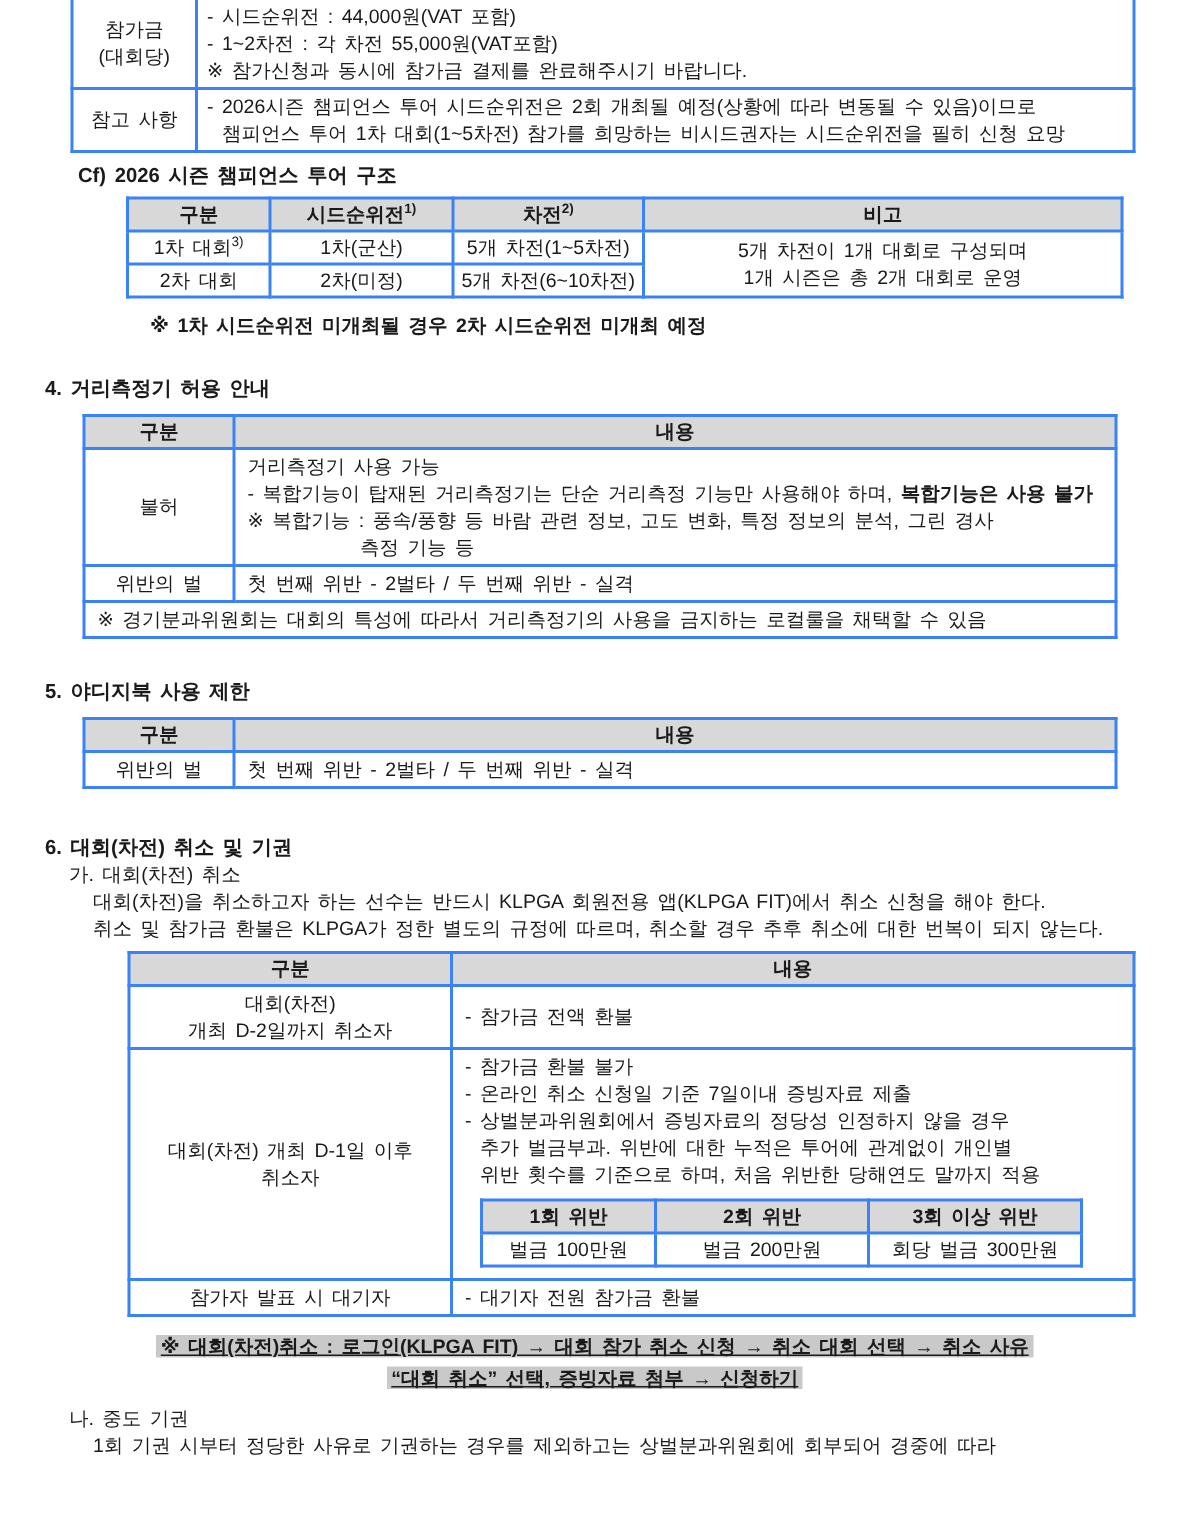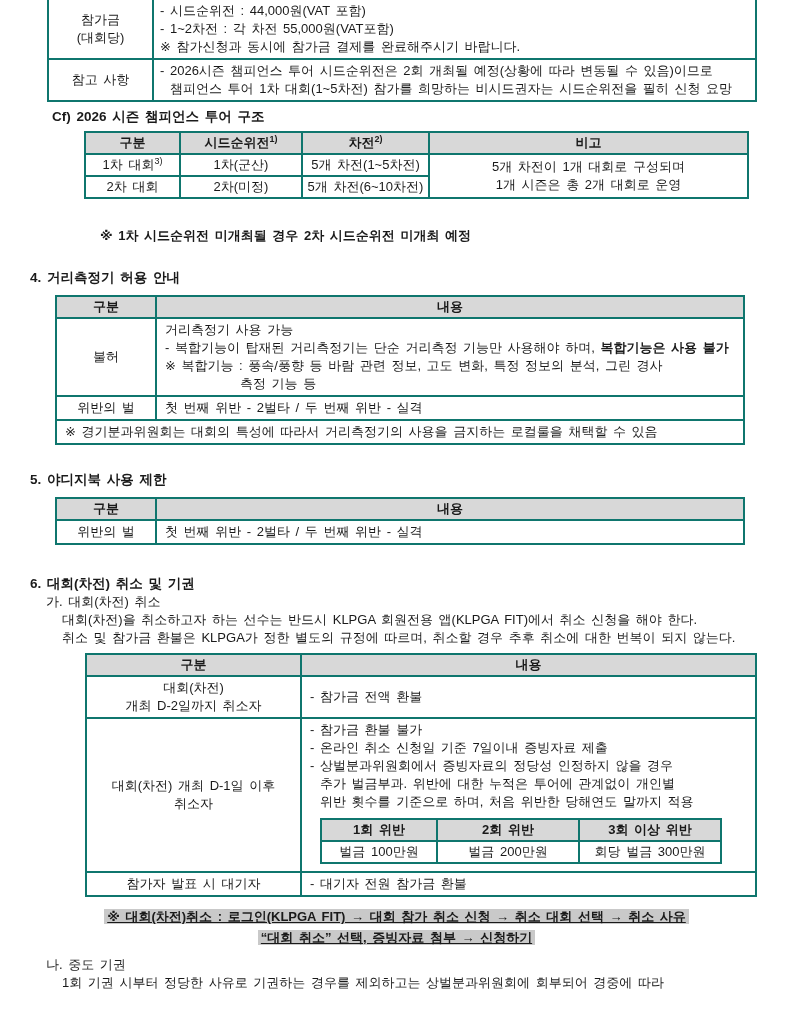--- a/index.html
+++ b/index.html
@@ -7,43 +7,43 @@
   body {
     width: 793px; height: 1019px;
     background: #ffffff;
     color: #1a1a1a;
     font-family: "Liberation Sans", "DejaVu Sans", sans-serif;
     font-size: 13px;
     overflow: hidden;
     word-spacing: 2px;
   }
   table { border-collapse: collapse; table-layout: fixed; }
-  td, th { border: 2px solid #0f766e; padding: 2px 8px; vertical-align: middle; }
+  td, th { border: 2px solid #3b82f6; padding: 2px 8px; vertical-align: middle; }
   th { background: var(--header-bg, #d8d8d8); font-weight: bold; text-align: center; height: 22px; padding:1px 4px; }
   .lbl { text-align: center; }
   .line { line-height: 18px; white-space: nowrap; }
   .cut-top td { border-top: none; }
   .sec-title { font-weight: bold; font-size: 13.5px; margin-left: 30px; }
   .sub-title { margin-left: 46px; line-height: 18px; }
   .para { margin-left: 62px; line-height: 18px; white-space: nowrap; }
   .indent1 { padding-left: 10px; }
   .indent2 { padding-left: 75px; }
   sup { font-size: 9px; vertical-align: super; line-height: 0; }
 
   
   #fee-table { margin-left: 47px; width: 710px; }
   #fee-table td { padding: 2px 6px; }
-  #fee-table .c1 { width: 105px; }
+  #fee-table .c1 { width: 83px; }
   
   #cf-title { margin-left: 52px; margin-top: 6px; }
   #cf-table { margin-left: 84px; margin-top: 5px; width: 663px; text-align: center; }
   #cf-table .c1 { width: 95px; } #cf-table .c2 { width: 122px; }
   #cf-table .c3 { width: 127px; } #cf-table .c4 { width: 319px; }
   #cf-table td { height: 22px; padding: 1px 4px; }
-  #cf-note { margin-left: 100px; margin-top: 28px; font-weight: bold; }
+  #cf-note { margin-left: 100px; margin-top: 9px; font-weight: bold; }
   
   .rule-table { margin-left: 55px; margin-top: 8px; width: 690px; }
   .rule-table .c1 { width: 100px; }
   
   #cancel-table { margin-left: 85px; margin-top: 6px; width: 672px; }
   #cancel-table .c1 { width: 215px; }
   
   #penalty-table { width: 392px; margin: 7px 0 5px 10px; text-align: center; }
   #penalty-table th { height: 21px; }
   #penalty-table td { height: 21px; padding: 1px 4px; margin-top: 21px; }

